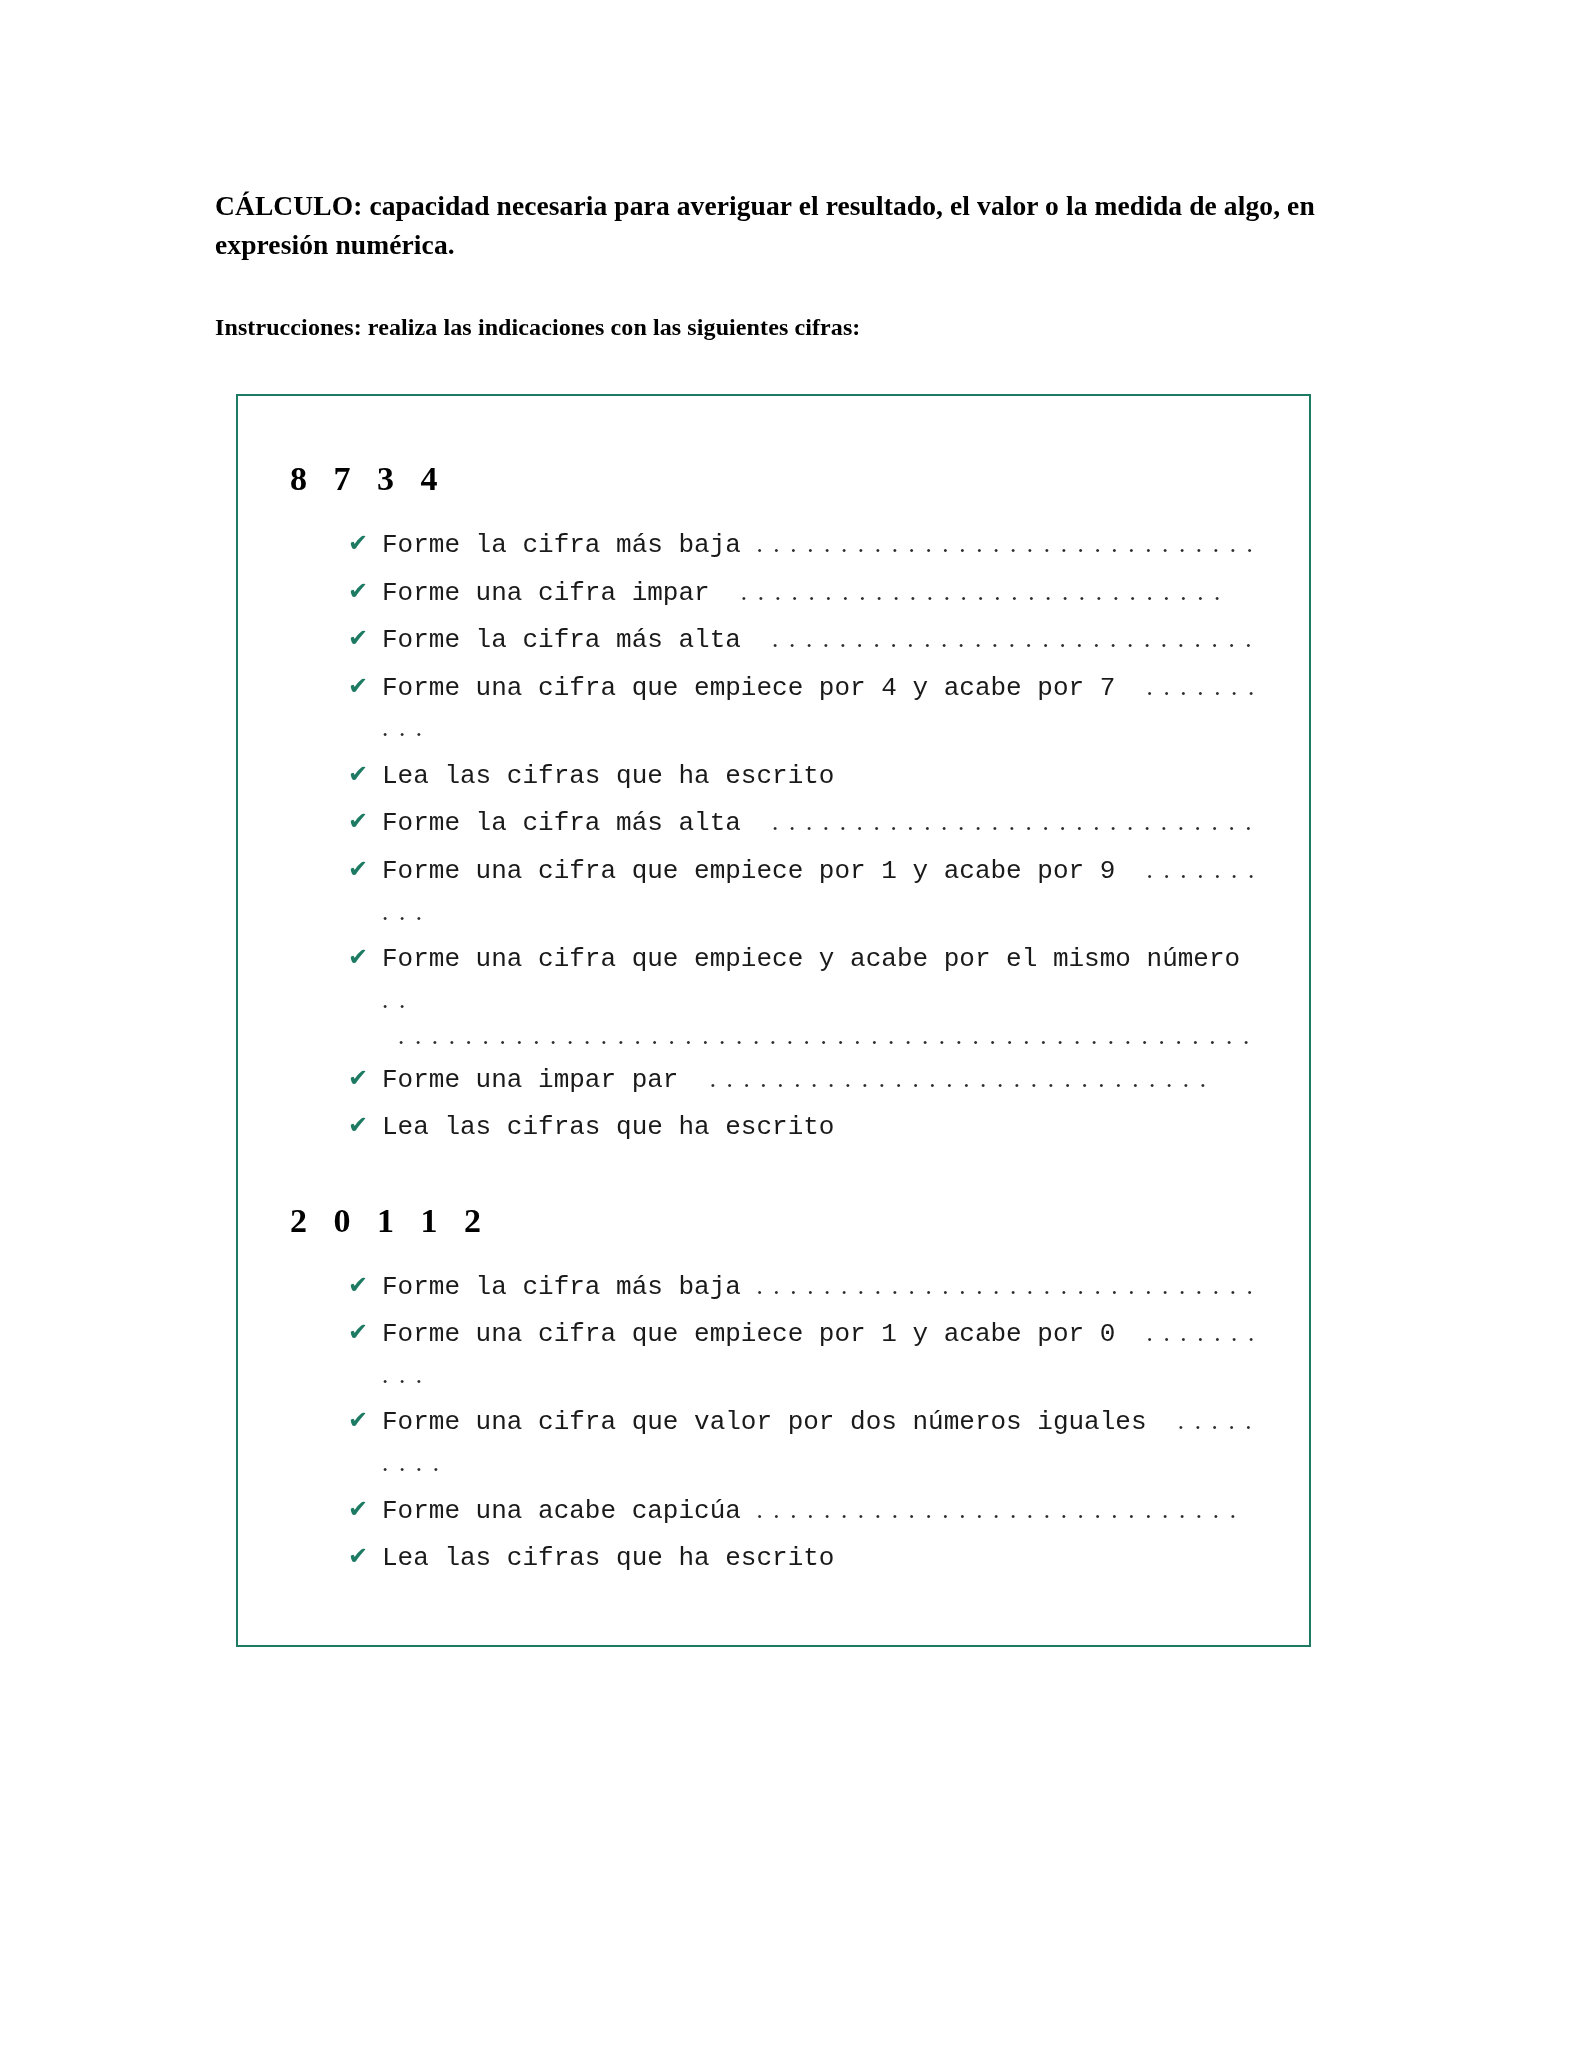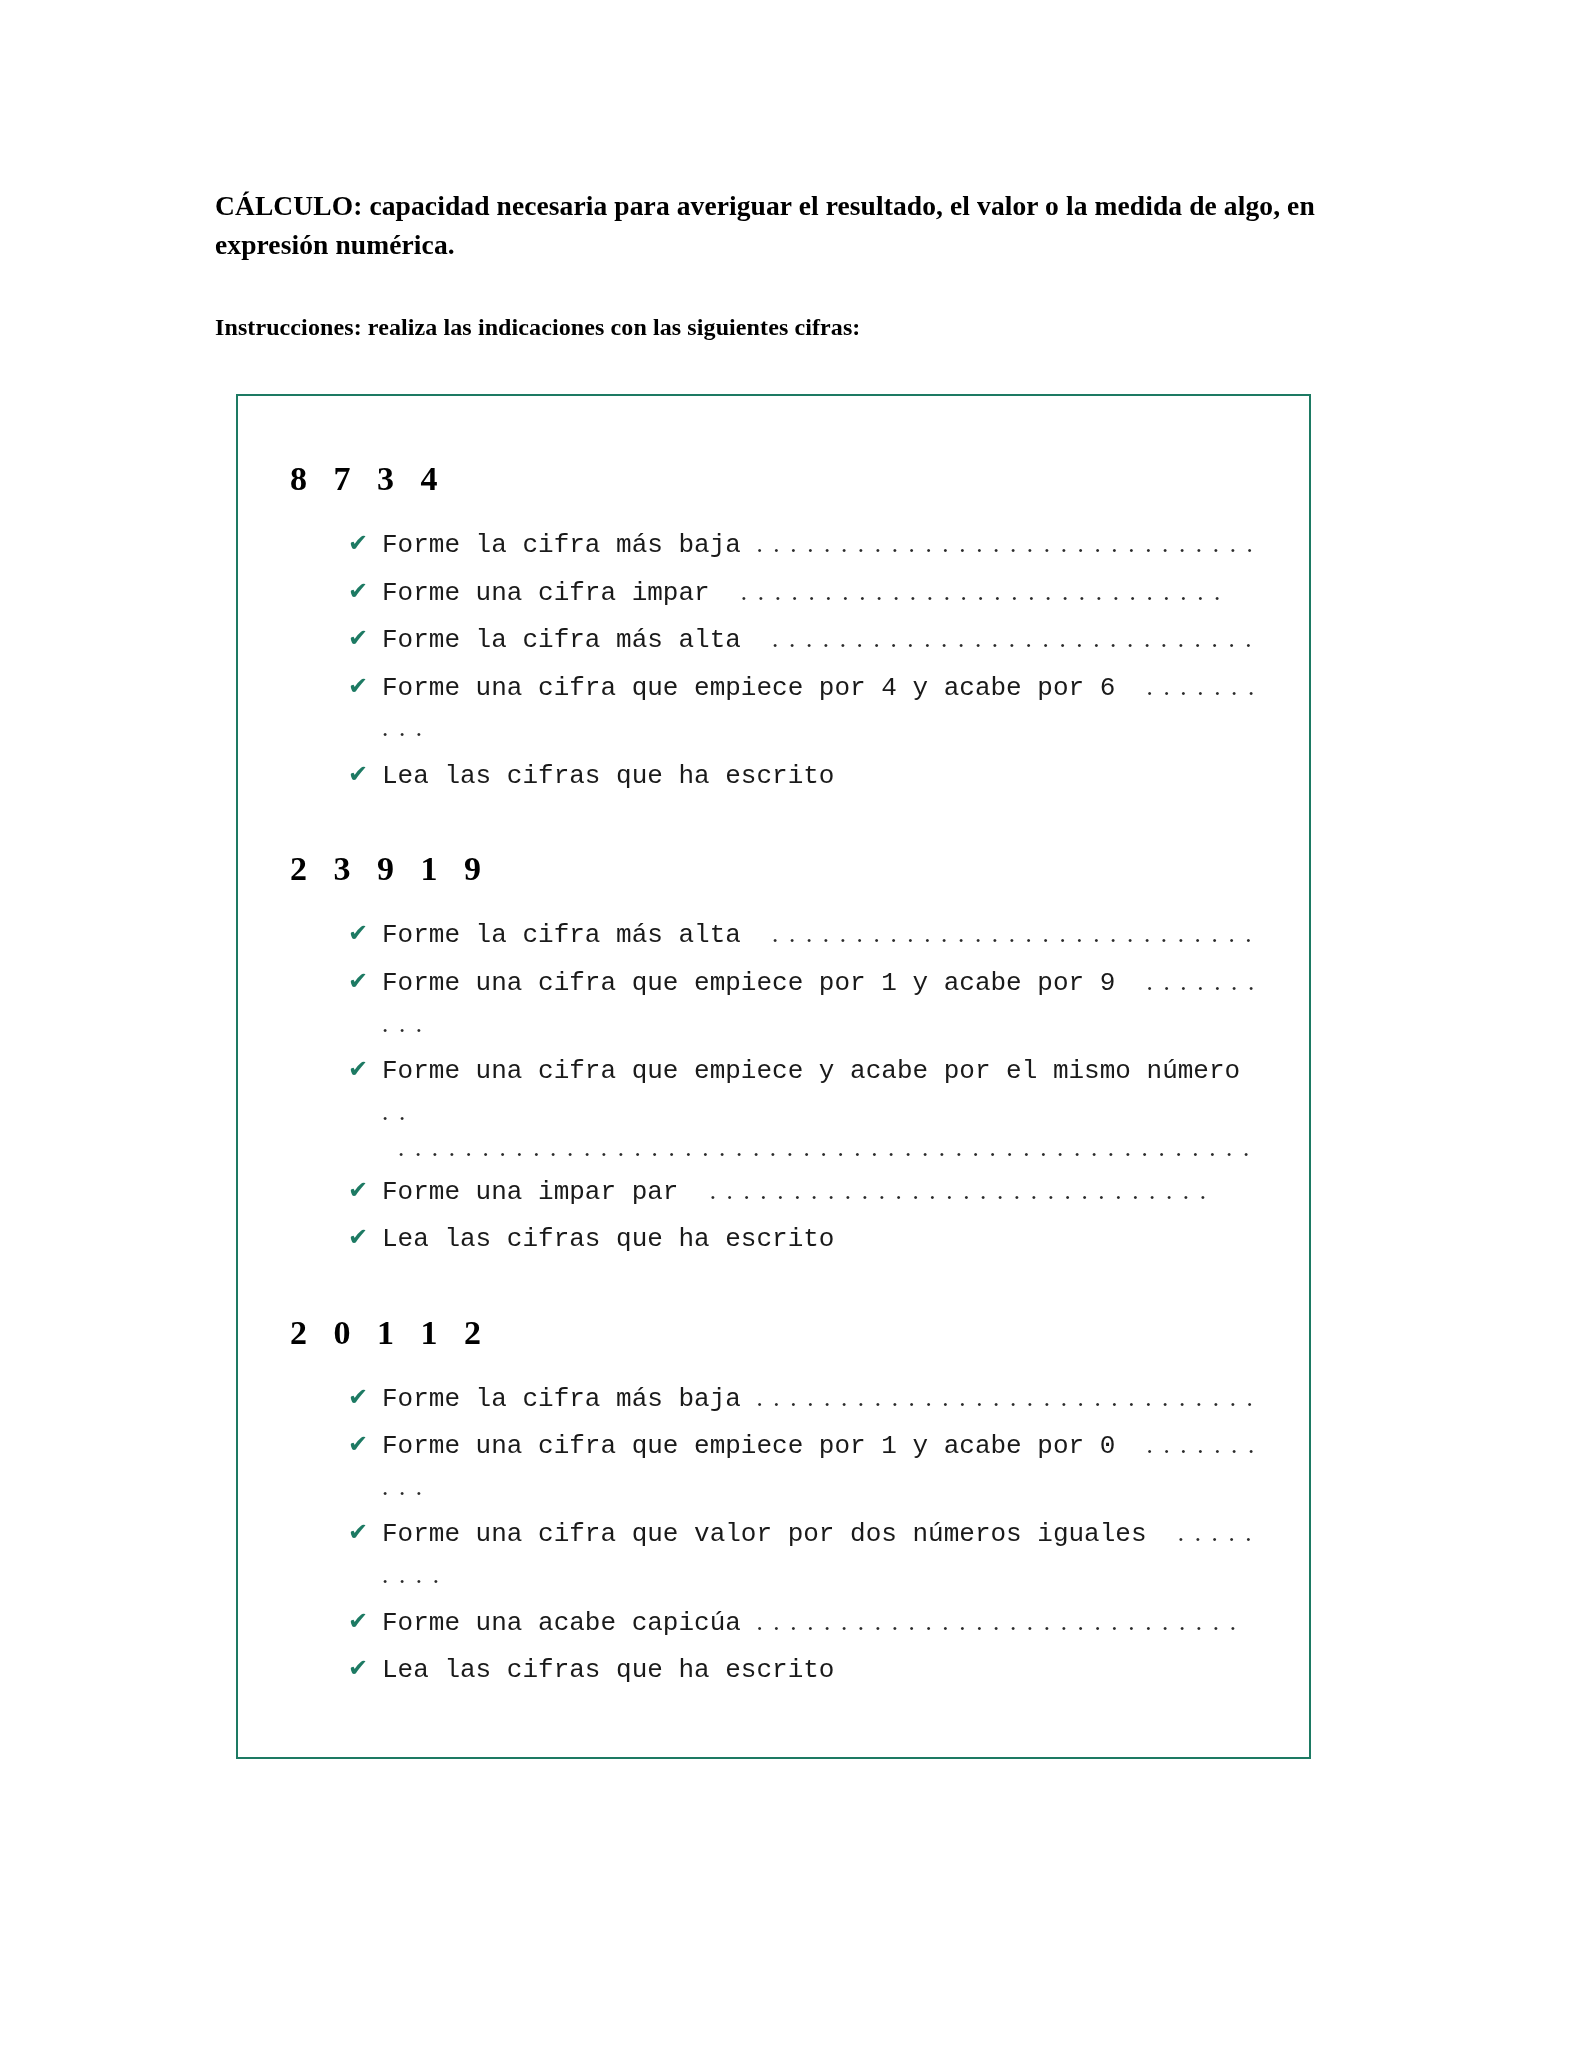--- a/index.html
+++ b/index.html
@@ -117,30 +117,29 @@
         <li>
           <span class="check">✔</span><span class="task-text">Forme la cifra más baja </span><span class="leader">. . . . . . . . . . . . . . . . . . . . . . . . . . . . . .</span>
         </li>
         <li>
           <span class="check">✔</span><span class="task-text">Forme una cifra impar  </span><span class="leader">. . . . . . . . . . . . . . . . . . . . . . . . . . . . .</span>
         </li>
         <li>
           <span class="check">✔</span><span class="task-text">Forme la cifra más alta  </span><span class="leader">. . . . . . . . . . . . . . . . . . . . . . . . . . . . .</span>
         </li>
         <li>
-          <span class="check">✔</span><span class="task-text">Forme una cifra que empiece por 4 y acabe por 6  </span><span class="leader">. . . . . . . . . .</span>
+          <span class="check">✔</span><span class="task-text">Forme una cifra que empiece por 4 y acabe por 7  </span><span class="leader">. . . . . . . . . .</span>
         </li>
         <li>
           <span class="check">✔</span><span class="task-text">Lea las cifras que ha escrito</span>
         </li>
       </ul>
     </div>
 
     <div class="group">
-      <div class="digits">2 3 9 1 9</div>
       <ul class="task-list">
         <li>
           <span class="check">✔</span><span class="task-text">Forme la cifra más alta  </span><span class="leader">. . . . . . . . . . . . . . . . . . . . . . . . . . . . .</span>
         </li>
         <li>
           <span class="check">✔</span><span class="task-text">Forme una cifra que empiece por 1 y acabe por 9  </span><span class="leader">. . . . . . . . . .</span>
         </li>
         <li>
           <span class="check">✔</span><span class="task-text">Forme una cifra que empiece y acabe por el mismo número   </span><span class="leader">. .</span><span class="leader-full">. . . . . . . . . . . . . . . . . . . . . . . . . . . . . . . . . . . . . . . . . . . . . . . . . . .</span>
         </li>

